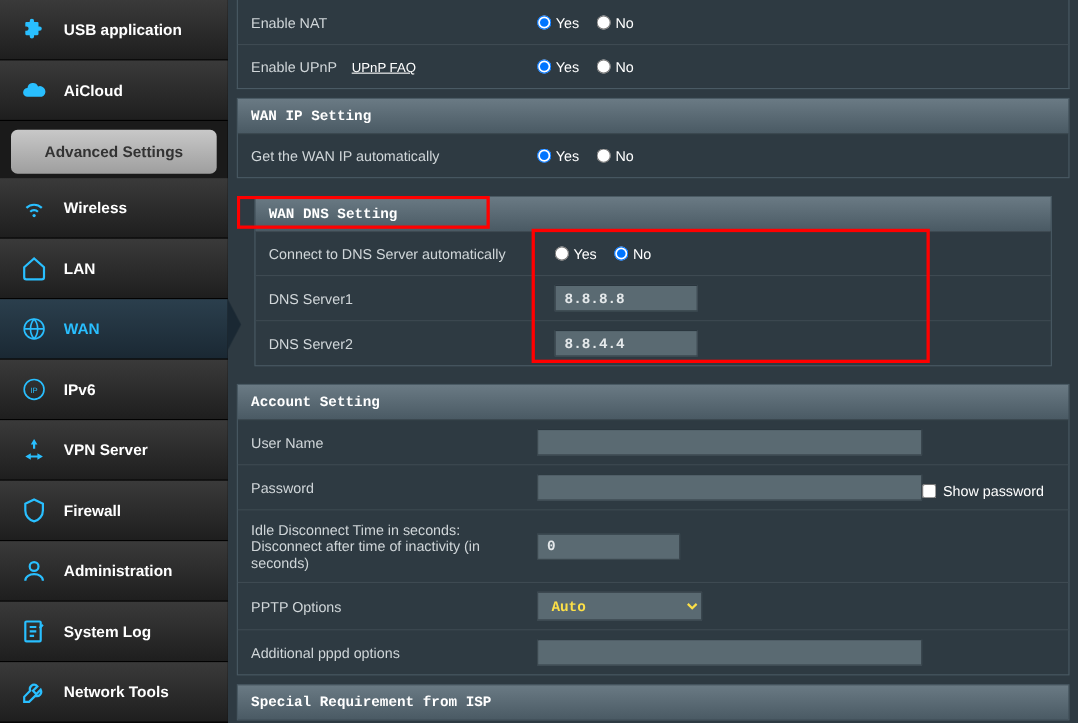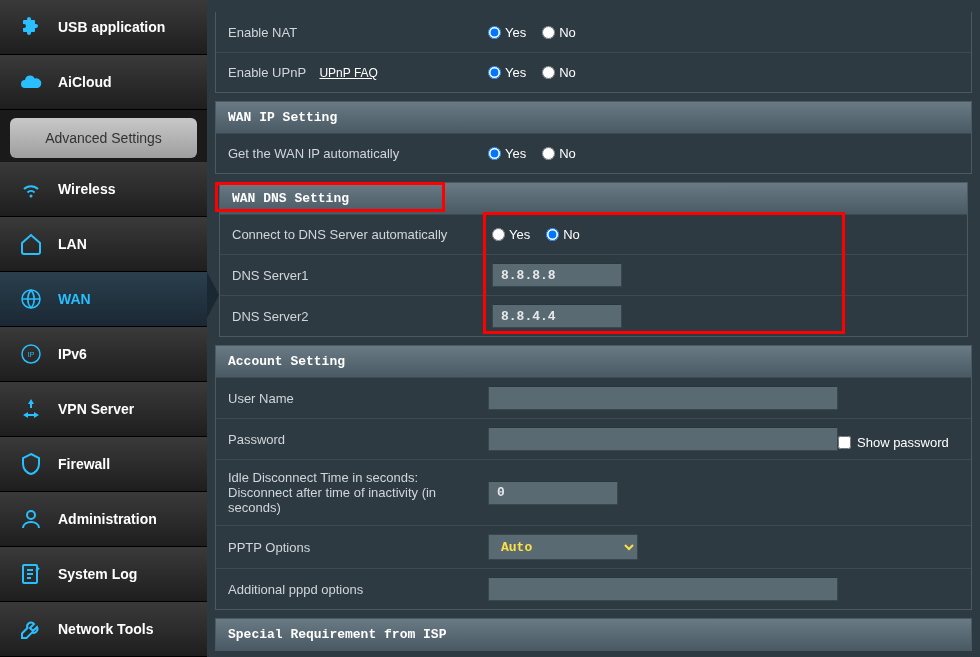--- a/index.html
+++ b/index.html
@@ -51,21 +51,21 @@
       align-items: center;
       justify-content: center;
       flex-shrink: 0;
     }
     .sidebar-label { font-weight: bold; font-size: 14px; color: #fff; }
     .sidebar-item.active .sidebar-label { color: #29bfff; }
     .section-title {
       padding: 12px 18px;
       background: linear-gradient(to bottom, #c8c8c8, #9e9e9e);
       color: #333;
-      font-weight: normal;
+      font-weight: bold;
       border-radius: 6px;
       margin: 8px 10px 4px 10px;
       font-size: 14px;
       text-align: center;
     }
 
     .main {
       flex: 1;
       background: #2e3a42;
       padding: 0;
@@ -127,21 +127,21 @@
       border: 1px solid #3a464e;
       color: #fde047;
       padding: 4px 8px;
       font-family: "Courier New", monospace;
       font-size: 13px;
       font-weight: bold;
       width: 150px;
       height: 26px;
     }
     .value-stack { display: flex; flex-direction: row; gap: 0; }
-    .first-panel { margin-top: 12px; border-top: none; }
+    .first-panel { margin-top: 0; border-top: none; }
     .noborder-top { border-top: none; }
   </style>
 </head>
 <body>
 
 <div class="container">
   <div class="sidebar">
 
     <div class="sidebar-item">
       <span class="sidebar-icon">
@@ -304,21 +304,21 @@
                 <span>No</span>
               </label>
           </div>
         </div>
       </div>
     </div>
 
     <div style="position: relative; margin: 8px;">
       <div style="border:3px solid #ff0000; position:absolute; left:0; top:0; width:230px; height:30px; z-index:2; pointer-events:none;"></div>
       <div style="border:3px solid #ff0000; position:absolute; left:268px; top:30px; width:362px; height:122px; z-index:2; pointer-events:none;"></div>
-      <div class="panel" style="margin:4px;">
+      <div class="panel" style="margin:16px;">
         <div class="panel-header">WAN DNS Setting</div>
         <div class="panel-row">
           <div class="panel-label">Connect to DNS Server automatically</div>
           <div class="panel-value">
             <div class="radio-group">
               <label class="radio-option">
                   <input type="radio" name="dnsauto" style="">
                   <span>Yes</span>
                 </label>
               <label class="radio-option">

